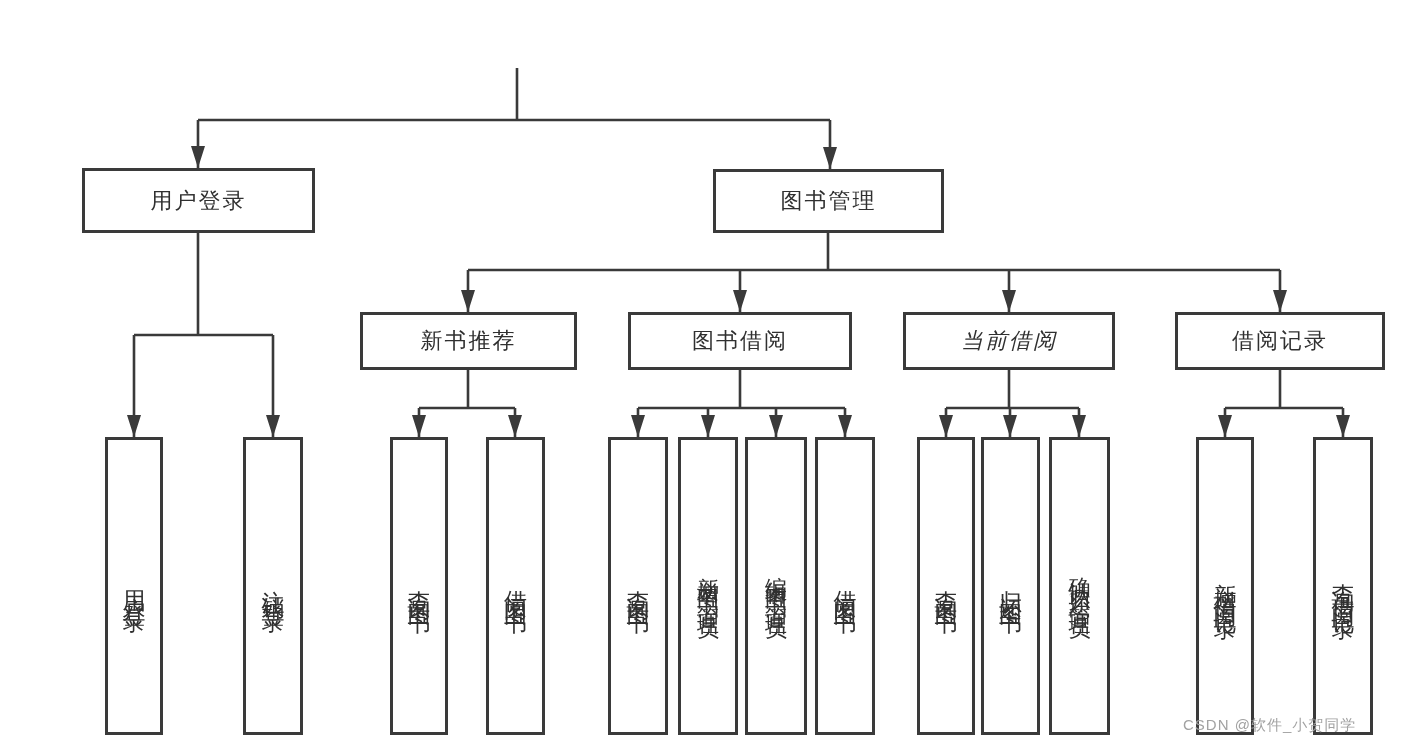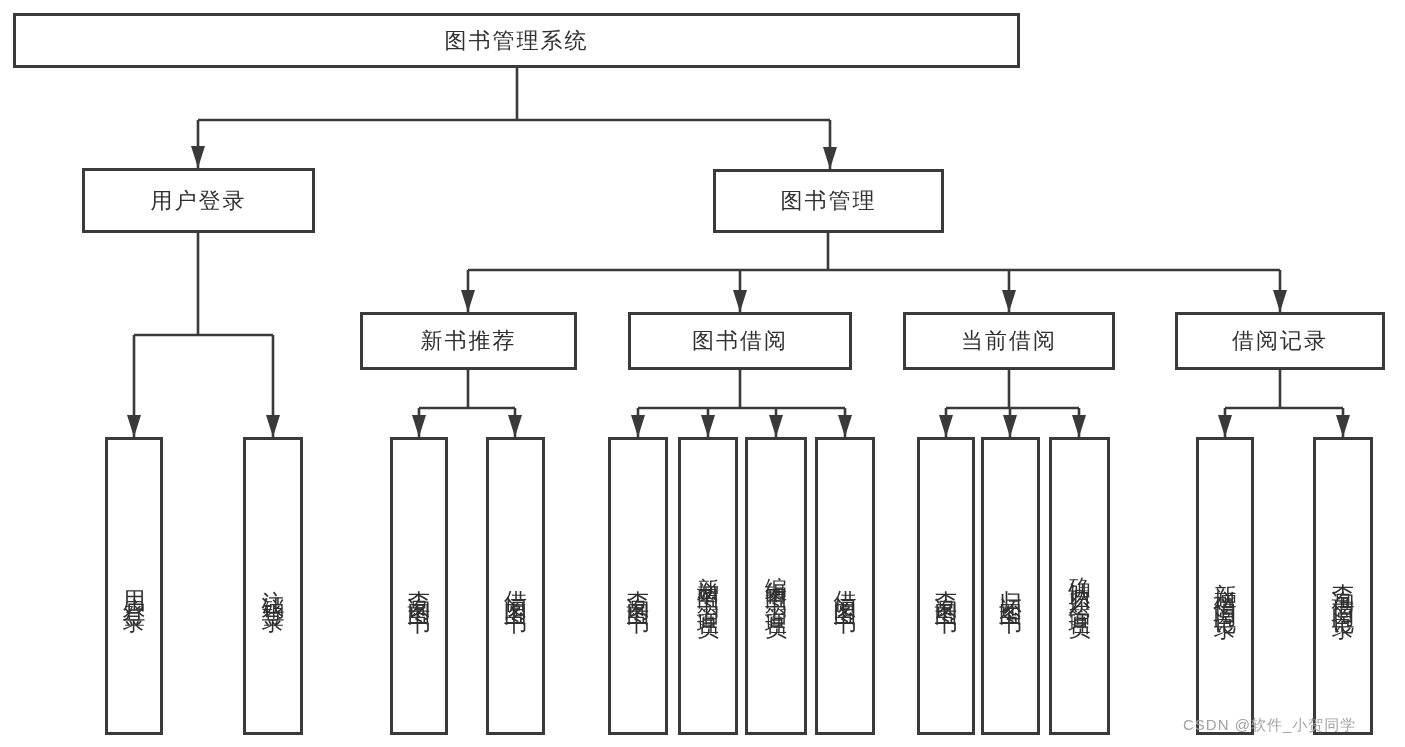--- a/index.html
+++ b/index.html
@@ -47,21 +47,21 @@
     z-index: 1;
     line-height: 1;
   }
   .vnode.long { letter-spacing: 6px; font-size: 22px; }
   
   #root-box        { left: 13px;   top: 13px;  width: 1007px; height: 55px; }
   #user-login-box  { left: 82px;   top: 168px; width: 233px;  height: 65px; }
   #book-mgmt-box   { left: 713px;  top: 169px; width: 231px;  height: 64px; text-align: right; }
   #new-books-box   { left: 360px;  top: 312px; width: 217px;  height: 58px; }
   #book-borrow-box { left: 628px;  top: 312px; width: 224px;  height: 58px; }
-  #cur-borrow-box  { left: 903px;  top: 312px; width: 212px;  height: 58px; }
+  #cur-borrow-box  { left: 903px;  top: 312px; width: 212px;  height: 58px; font-style: italic; }
   #records-box     { left: 1175px; top: 312px; width: 210px;  height: 58px; }
   #leaf-g1a { left: 105px;  top: 437px; width: 58px; height: 298px; }
   #leaf-g1b { left: 243px;  top: 437px; width: 60px; height: 298px; }
   #leaf-g2a { left: 390px;  top: 437px; width: 58px; height: 298px; }
   #leaf-g2b { left: 486px;  top: 437px; width: 59px; height: 298px; }
   #leaf-g3a { left: 608px;  top: 437px; width: 60px; height: 298px; }
   #leaf-g3b { left: 678px;  top: 437px; width: 60px; height: 298px; }
   #leaf-g3c { left: 745px;  top: 437px; width: 62px; height: 298px; }
   #leaf-g3d { left: 815px;  top: 437px; width: 60px; height: 298px; }
   #leaf-g4a { left: 917px;  top: 437px; width: 58px; height: 298px; }
@@ -107,21 +107,20 @@
              M1002,290 h14 L1009,312 z M1273,290 h14 L1280,312 z
              M127,415 h14 L134,437 z  M266,415 h14 L273,437 z
              M412,415 h14 L419,437 z  M508,415 h14 L515,437 z
              M631,415 h14 L638,437 z  M701,415 h14 L708,437 z
              M769,415 h14 L776,437 z  M838,415 h14 L845,437 z
              M939,415 h14 L946,437 z  M1003,415 h14 L1010,437 z
              M1072,415 h14 L1079,437 z M1218,415 h14 L1225,437 z
              M1336,415 h14 L1343,437 z" fill="#3a3a3a" stroke="none"></path>
   </svg>
 
-  <div class="node" id="root-box">图书管理系统</div>
 
   <div class="node" id="user-login-box">用户登录</div>
   <div class="node" id="book-mgmt-box">图书管理</div>
 
   <div class="node" id="new-books-box">新书推荐</div>
   <div class="node" id="book-borrow-box">图书借阅</div>
   <div class="node" id="cur-borrow-box">当前借阅</div>
   <div class="node" id="records-box">借阅记录</div>
 
   <div class="vnode" id="leaf-g1a">用户登录</div>

